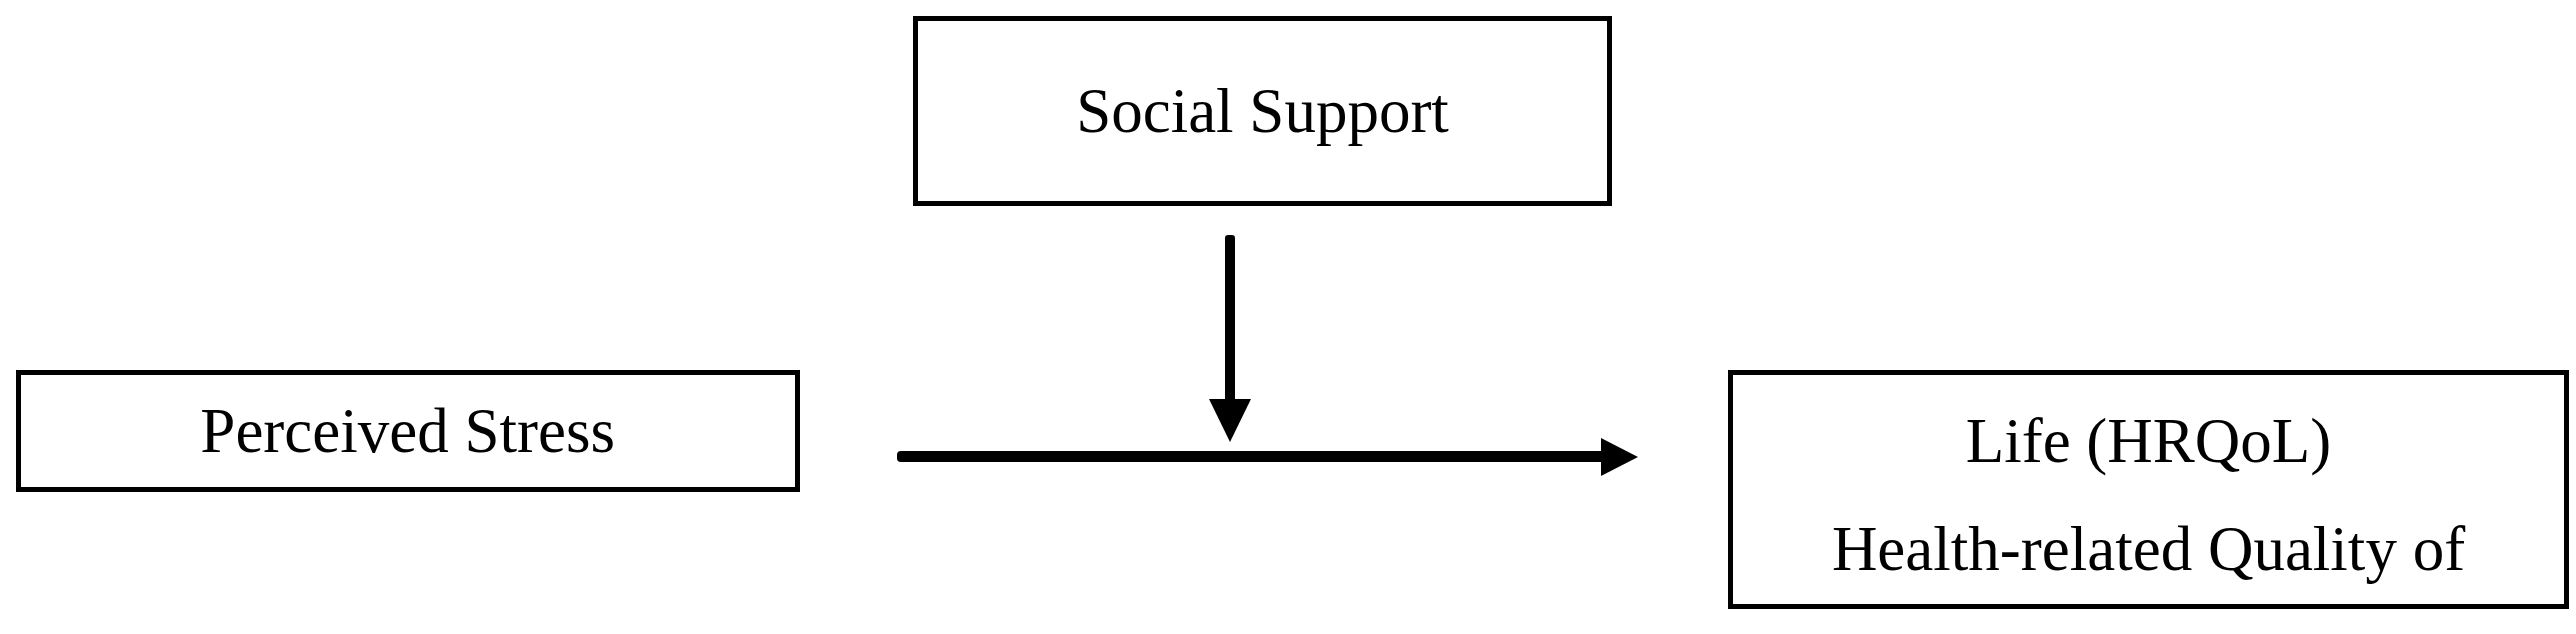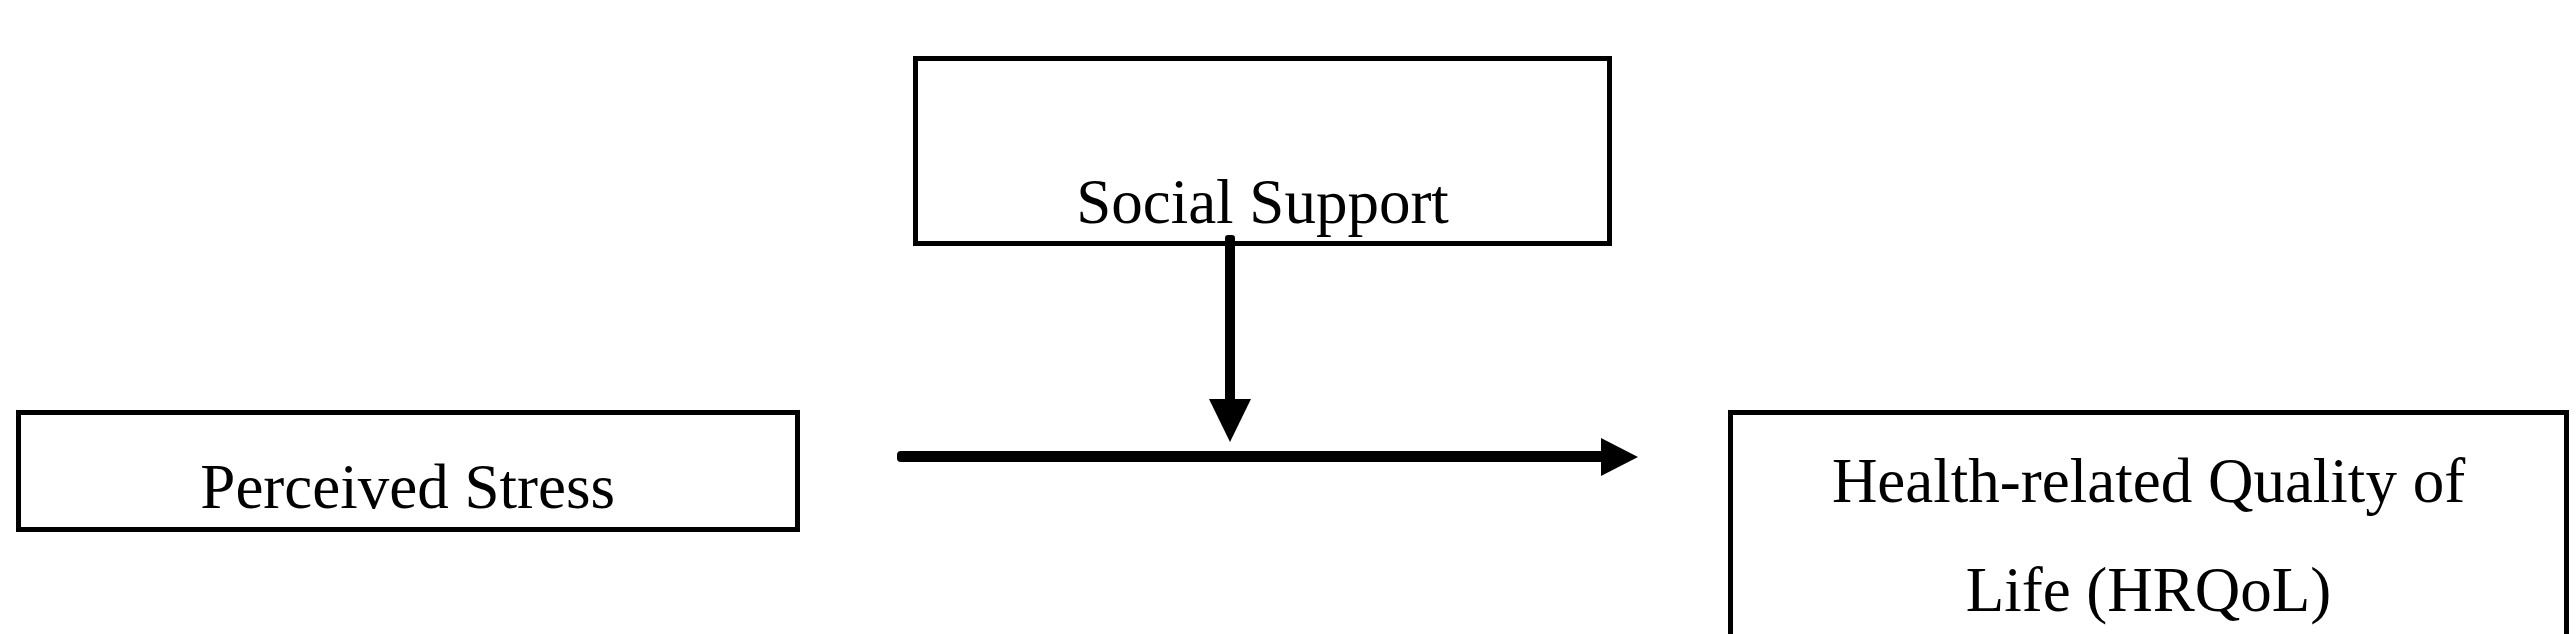--- a/index.html
+++ b/index.html
@@ -20,23 +20,22 @@
     color: var(--text-color);
     overflow: hidden;
   }
   .node-box {
     position: absolute;
     background: var(--bg-color);
     border: 5.7px solid var(--stroke-color);
     display: flex;
     flex-direction: column;
     align-items: center;
-    justify-content: flex-end;
+    justify-content: center;
     text-align: center;
-    margin-top: 40px;
   }
   .node-label {
     font-size: 63px;
     line-height: 1.25;
     white-space: nowrap;
   }
   .node-label-line {
     display: block;
     font-size: 63px;
     line-height: 1.72;
@@ -87,22 +86,22 @@
 
   <div class="node-box" id="moderator-box">
     <span class="node-label">Social Support</span>
   </div>
 
   <div class="node-box" id="predictor-box">
     <span class="node-label">Perceived Stress</span>
   </div>
 
   <div class="node-box" id="outcome-box">
+    <span class="node-label-line">Life (HRQoL)</span>
     <span class="node-label-line">Health-related Quality of</span>
-    <span class="node-label-line">Life (HRQoL)</span>
   </div>
 
   <div>
     <div class="h-arrow-stem"></div>
     <div class="h-arrow-head"></div>
   </div>
 
   <div>
     <div class="v-arrow-stem"></div>
     <div class="v-arrow-head"></div>

